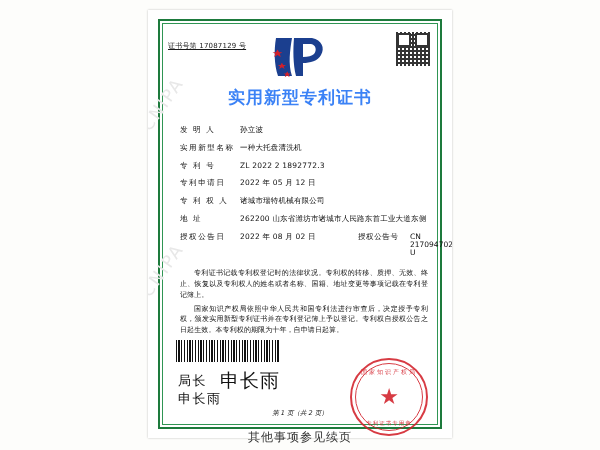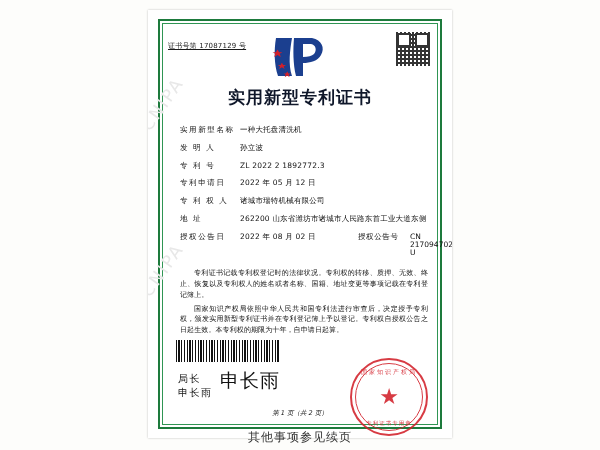--- a/index.html
+++ b/index.html
@@ -105,21 +105,21 @@
   .logo svg { display: inline-block; }
 
   .title {
     position: absolute;
     left: 0; right: 0;
     top: 76px;
     text-align: center;
     font-size: 17px;
     font-weight: bold;
     letter-spacing: 1px;
-    color: #0f172a;
+    color: #3b82f6;
     font-family: "DejaVu Sans", "Liberation Sans", sans-serif;
   }
 
   .fields {
     position: absolute;
     left: 32px;
     right: 24px;
     top: 116px;
     font-size: 7.5px;
     color: #111;
@@ -174,21 +174,21 @@
       90deg,
       #111 0 1px, #fff 1px 2px, #111 2px 4px, #fff 4px 5px,
       #111 5px 6px, #fff 6px 8px, #111 8px 9px, #fff 9px 11px
     );
   }
 
   .signature-block {
     position: absolute;
     left: 30px;
     top: 362px;
-    font-size: 10px;
+    font-size: 13px;
     color: #111;
     line-height: 1.35;
     letter-spacing: 1.5px;
   }
   .sig-hand {
     position: absolute;
     left: 72px;
     top: 358px;
     font-size: 19px;
     color: #111;
@@ -275,26 +275,26 @@
         <path d="M8 16 l3 5 l6 0 l-5 3 l2 6 l-6 -4 l-6 4 l2 -6 l-5 -3 l6 0 Z" fill="#d2202a" transform="scale(0.55) translate(2,12)"></path>
         <path d="M8 16 l3 5 l6 0 l-5 3 l2 6 l-6 -4 l-6 4 l2 -6 l-5 -3 l6 0 Z" fill="#d2202a" transform="scale(0.45) translate(14,48)"></path>
         <path d="M8 16 l3 5 l6 0 l-5 3 l2 6 l-6 -4 l-6 4 l2 -6 l-5 -3 l6 0 Z" fill="#d2202a" transform="scale(0.4) translate(30,78)"></path>
       </svg>
     </div>
 
     <div class="title">实用新型专利证书</div>
 
     <div class="fields">
       <div class="row">
+        <div class="lab">发 明 人</div>
+        <div class="val">孙立波</div>
+      </div>
+      <div class="row">
         <div class="lab">实用新型名称</div>
         <div class="val">一种大托盘清洗机</div>
-      </div>
-      <div class="row">
-        <div class="lab">发 明 人</div>
-        <div class="val">孙立波</div>
       </div>
       <div class="row">
         <div class="lab">专 利 号</div>
         <div class="val">ZL 2022 2 1892772.3</div>
       </div>
       <div class="row">
         <div class="lab">专利申请日</div>
         <div class="val">2022 年 05 月 12 日</div>
       </div>
       <div class="row">

